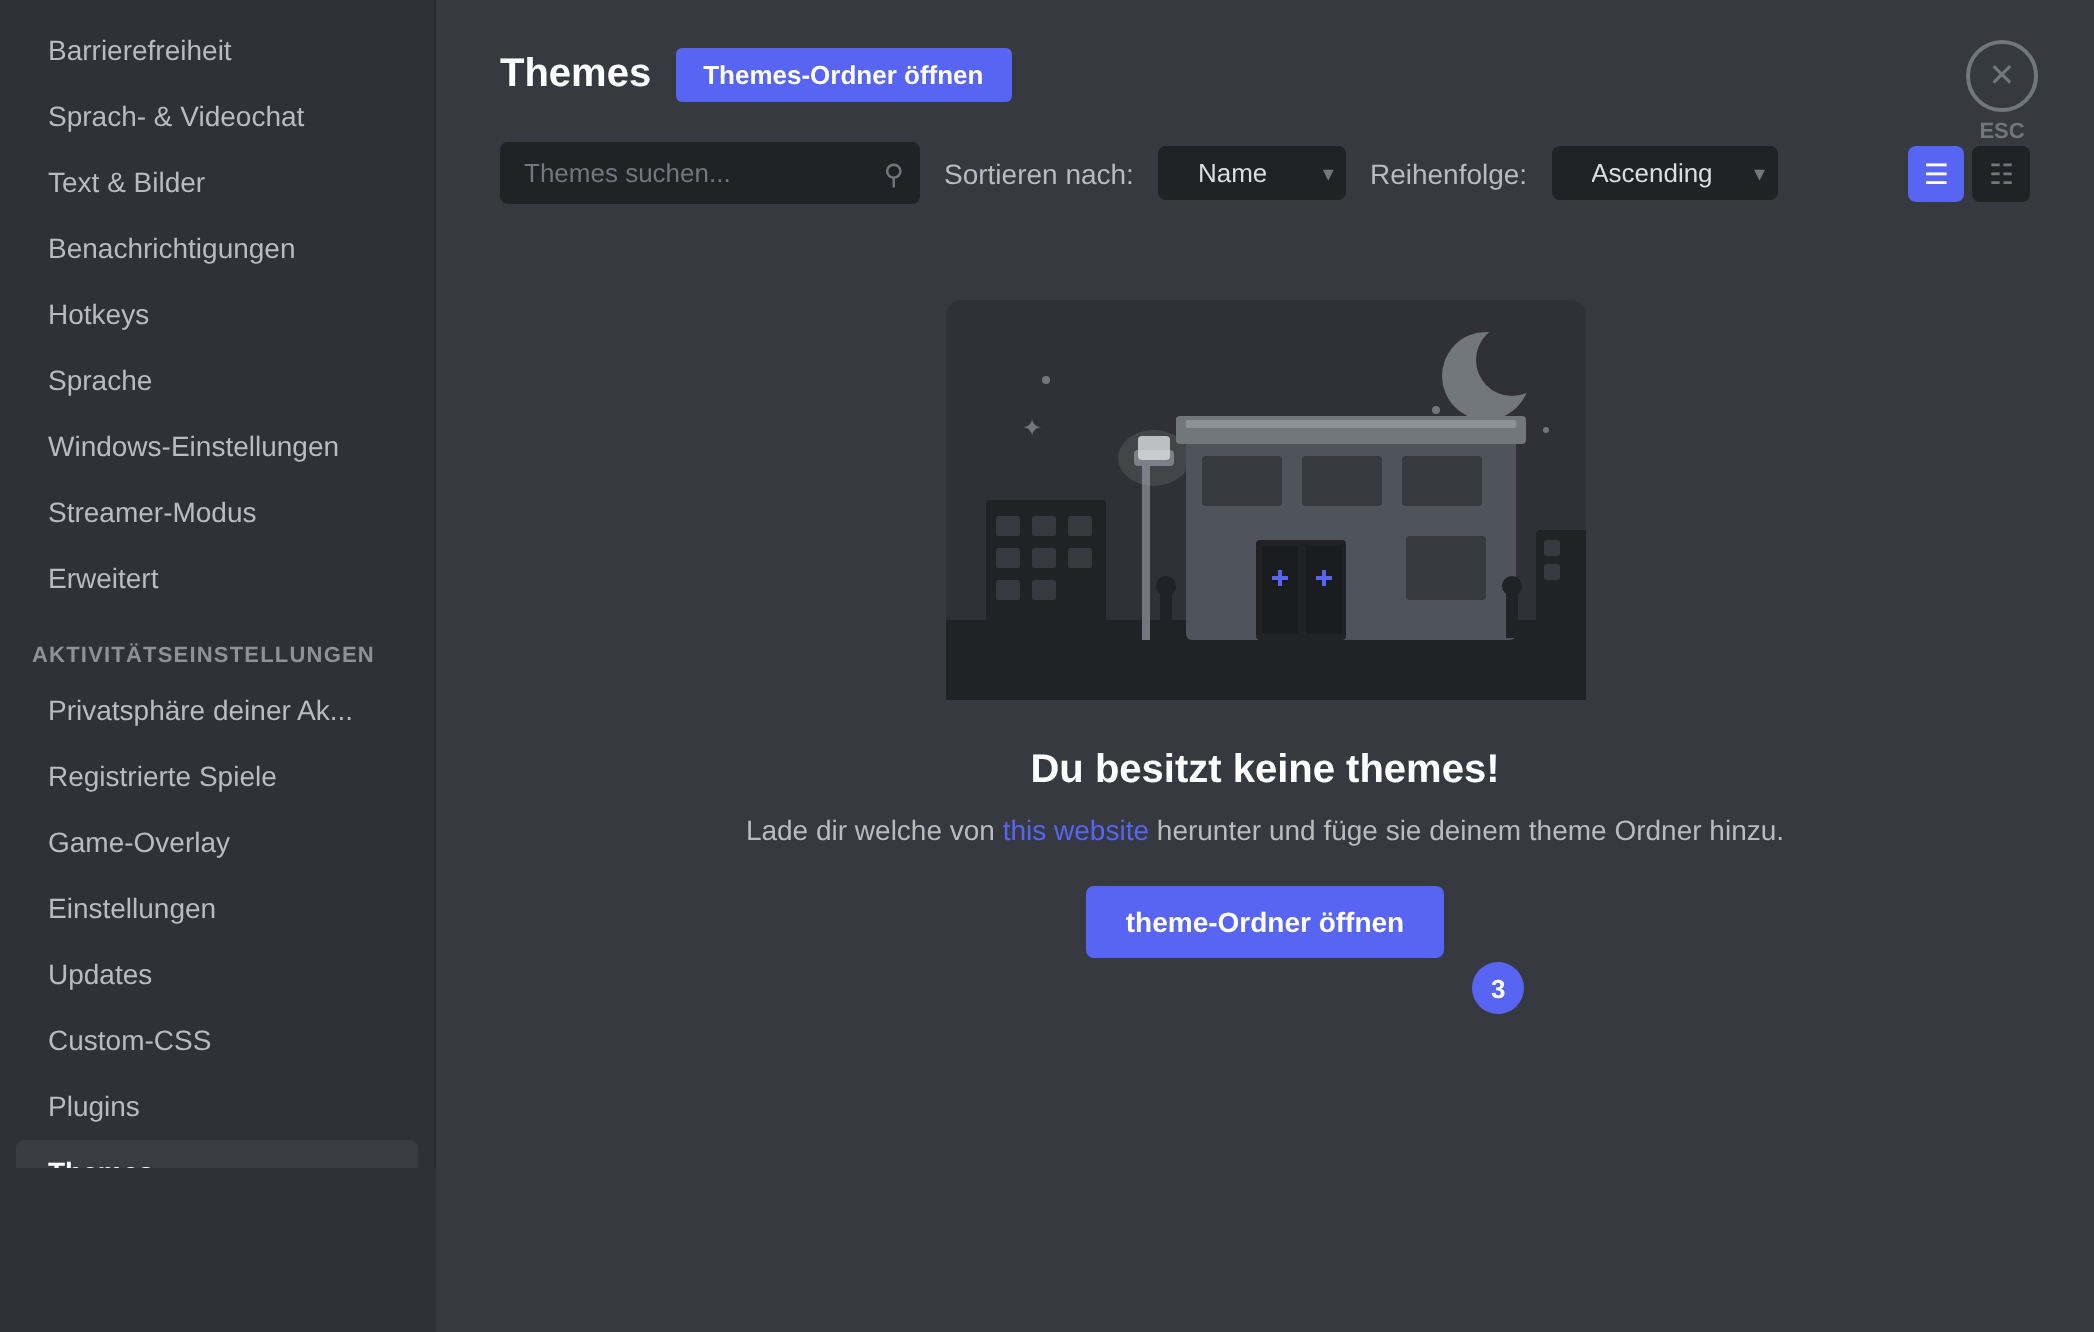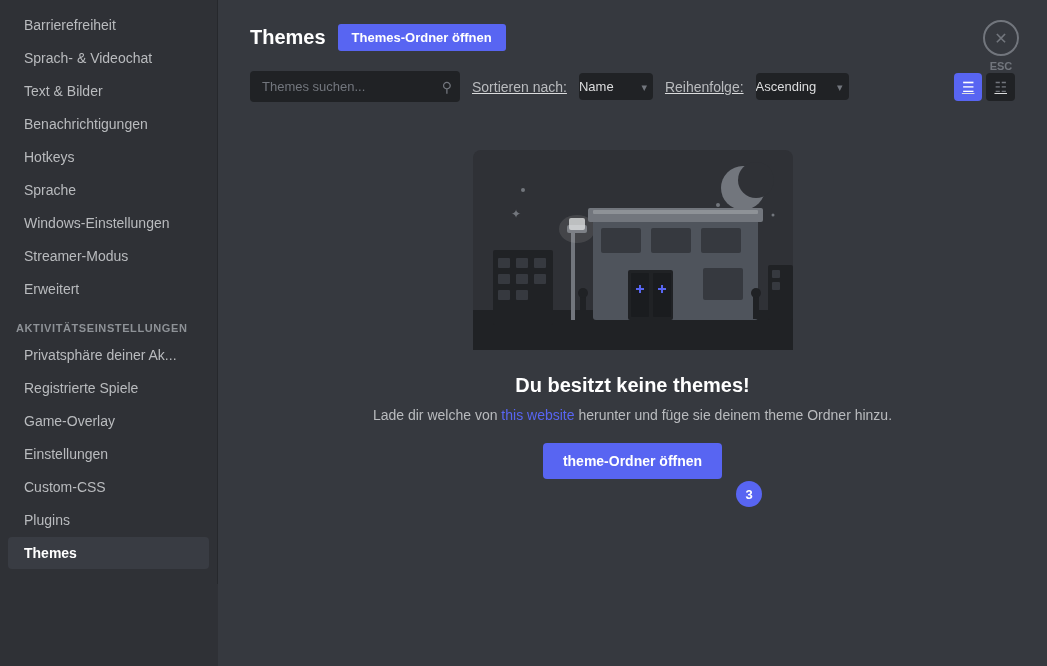--- a/index.html
+++ b/index.html
@@ -120,21 +120,20 @@
       color: #72767d;
       font-weight: 600;
     }
 
     
     .toolbar {
       display: flex;
       align-items: center;
       gap: 12px;
       margin-bottom: 28px;
-      text-decoration: underline;
     }
 
     .search-wrapper {
       position: relative;
       width: 210px;
     }
     .search-input {
       width: 100%;
       background: #202225;
       border: none;
@@ -154,21 +153,21 @@
       font-size: 14px;
     }
 
     .sort-label { color: #b9bbbe; }
 
     .sort-select {
       background: #202225;
       color: #dcddde;
       border: none;
       border-radius: 4px;
-      padding: 6px 24px 6px 0;
+      padding: 6px 24px 6px 20px;
       font-size: 13px;
       cursor: pointer;
       appearance: none;
       -webkit-appearance: none;
       outline: none;
       padding-right: 24px;
     }
 
     .select-wrapper {
       position: relative;
@@ -314,20 +313,23 @@
     <span>Registrierte Spiele</span>
   </div>
   <div class="sidebar-item">
     <span>Game-Overlay</span>
   </div>
 
   <div class="sidebar-item">
     <span>Einstellungen</span>
   </div>
   <div class="sidebar-item">
+    <span>Updates</span>
+  </div>
+  <div class="sidebar-item">
     <span>Custom-CSS</span>
   </div>
   <div class="sidebar-item" style="position:relative;">
     <span>Plugins</span>
     
   </div>
   <div class="sidebar-item active">
     <span>Themes</span>
   </div>
 

